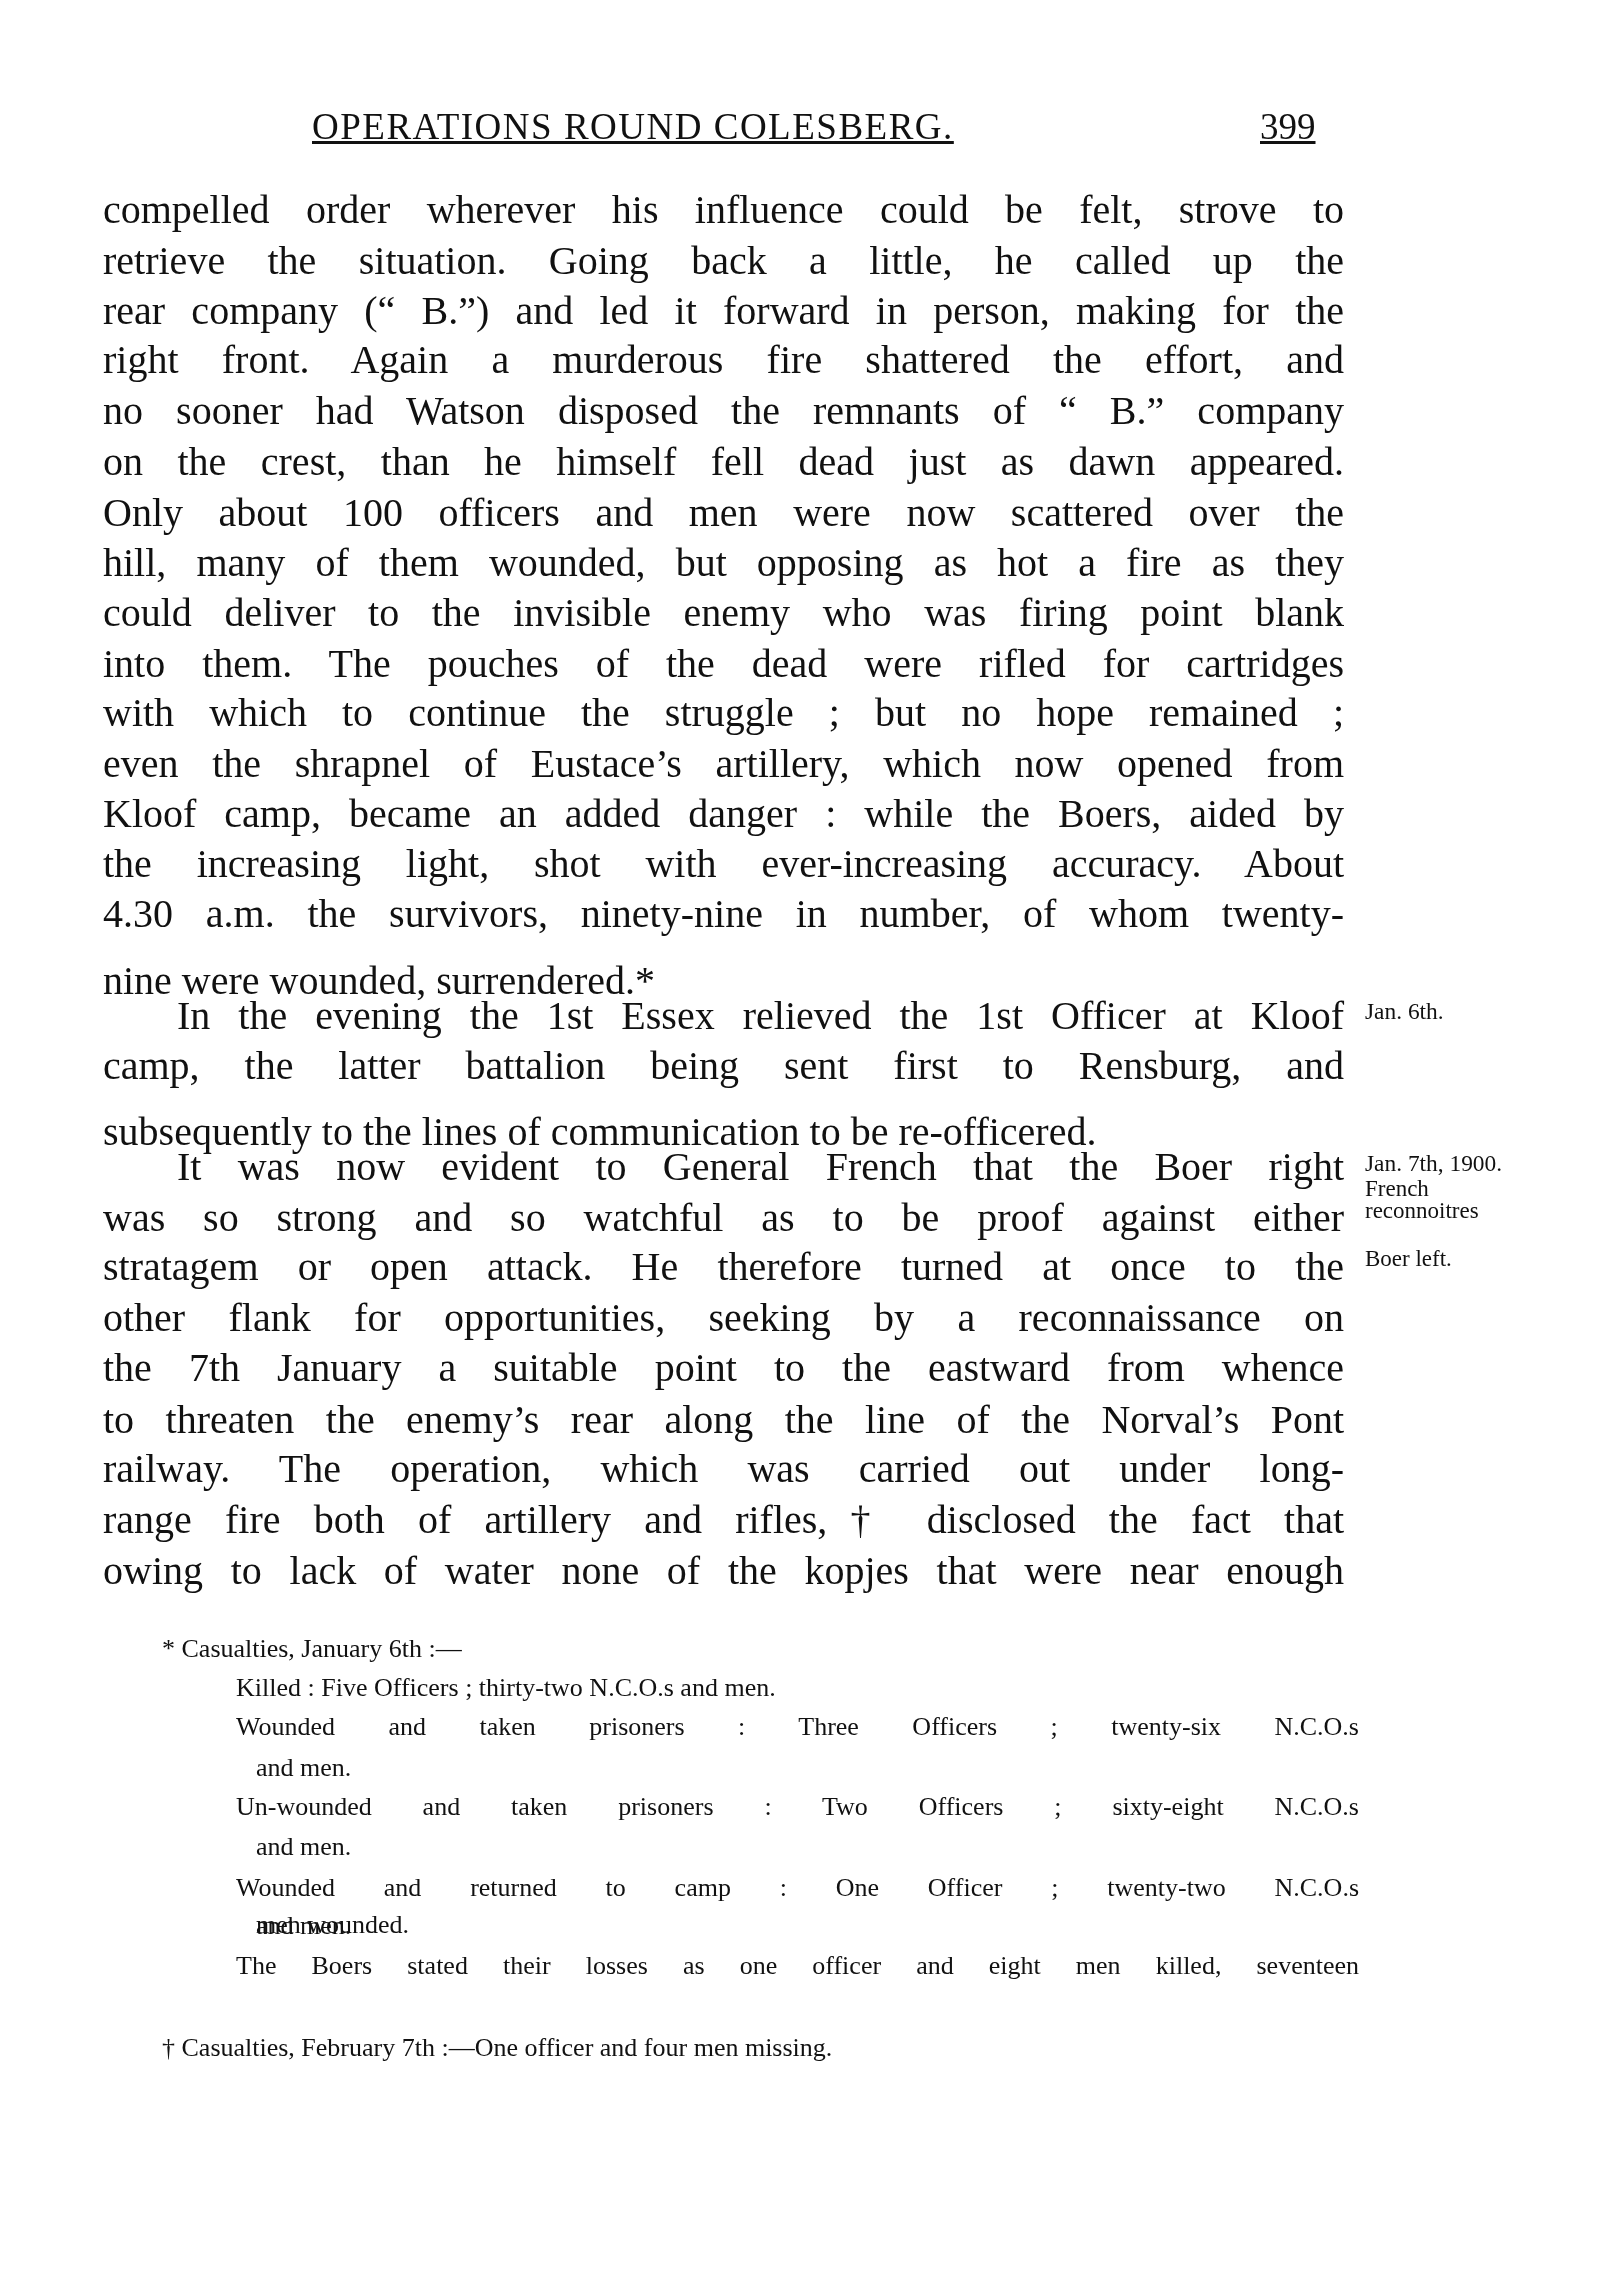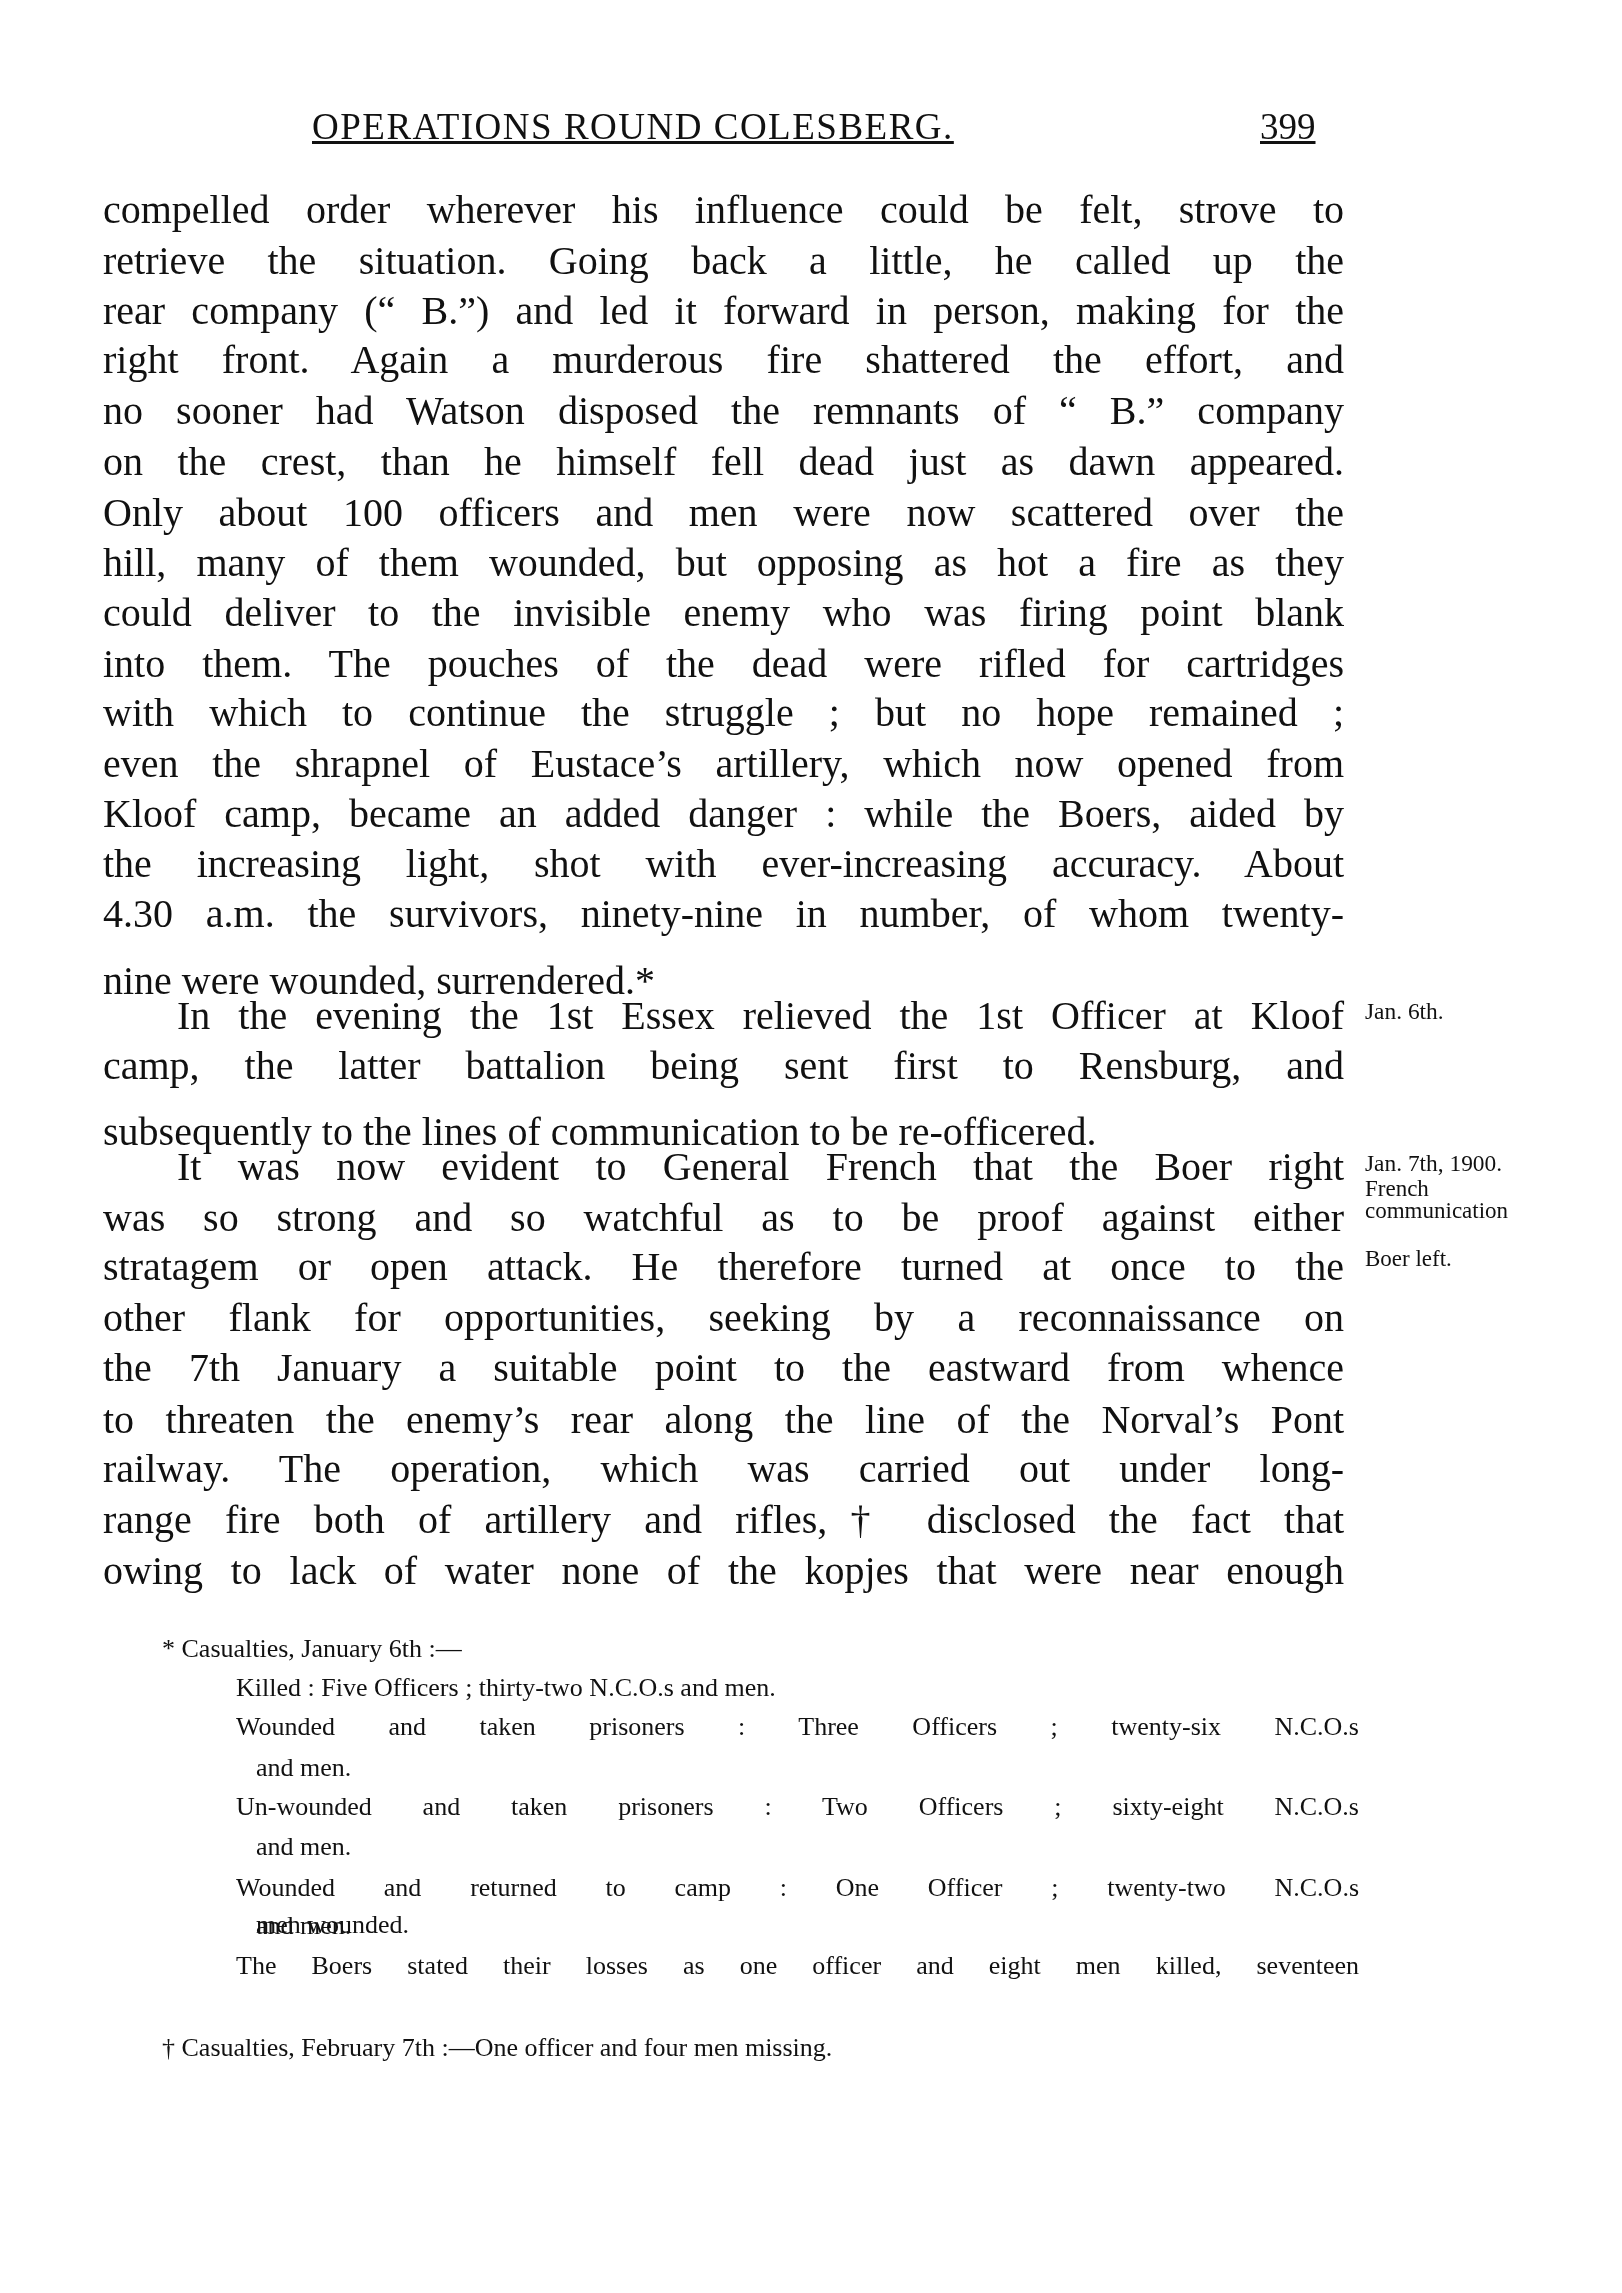--- a/index.html
+++ b/index.html
@@ -49,21 +49,21 @@
   <div class="ln" style="top:1397px">to threaten the enemy’s rear along the line of the Norval’s Pont</div>
   <div class="ln" style="top:1446px">railway.  The operation, which was carried out under long-</div>
   <div class="ln" style="top:1497px">range fire both of artillery and rifles,† disclosed the fact that</div>
   <div class="ln" style="top:1548px">owing to lack of water none of the kopjes that were near enough</div>
 </div>
 
 <div>
   <div class="mg" style="top:999px">Jan. 6th.</div>
   <div class="mg" style="top:1151px">Jan. 7th, 1900.</div>
   <div class="mg sm" style="top:1178px">French</div>
-  <div class="mg sm" style="top:1200px">communication</div>
+  <div class="mg sm" style="top:1200px">reconnoitres</div>
   <div class="mg sm" style="top:1248px">Boer left.</div>
 </div>
 
 <div>
   <div class="fn" style="left:162px; top:1632px">* Casualties, January 6th :—</div>
   <div class="fn" style="left:236px; top:1671px">Killed :   Five Officers ;  thirty-two N.C.O.s and men.</div>
   <div class="fn j" style="left:236px; width:1123px; top:1710px">Wounded and taken prisoners :  Three Officers ;  twenty-six N.C.O.s</div>
   <div class="fn" style="left:256px; top:1751px">and men.</div>
   <div class="fn j" style="left:236px; width:1123px; top:1790px">Un-wounded and taken prisoners :  Two Officers ;  sixty-eight N.C.O.s</div>
   <div class="fn" style="left:256px; top:1830px">and men.</div>

